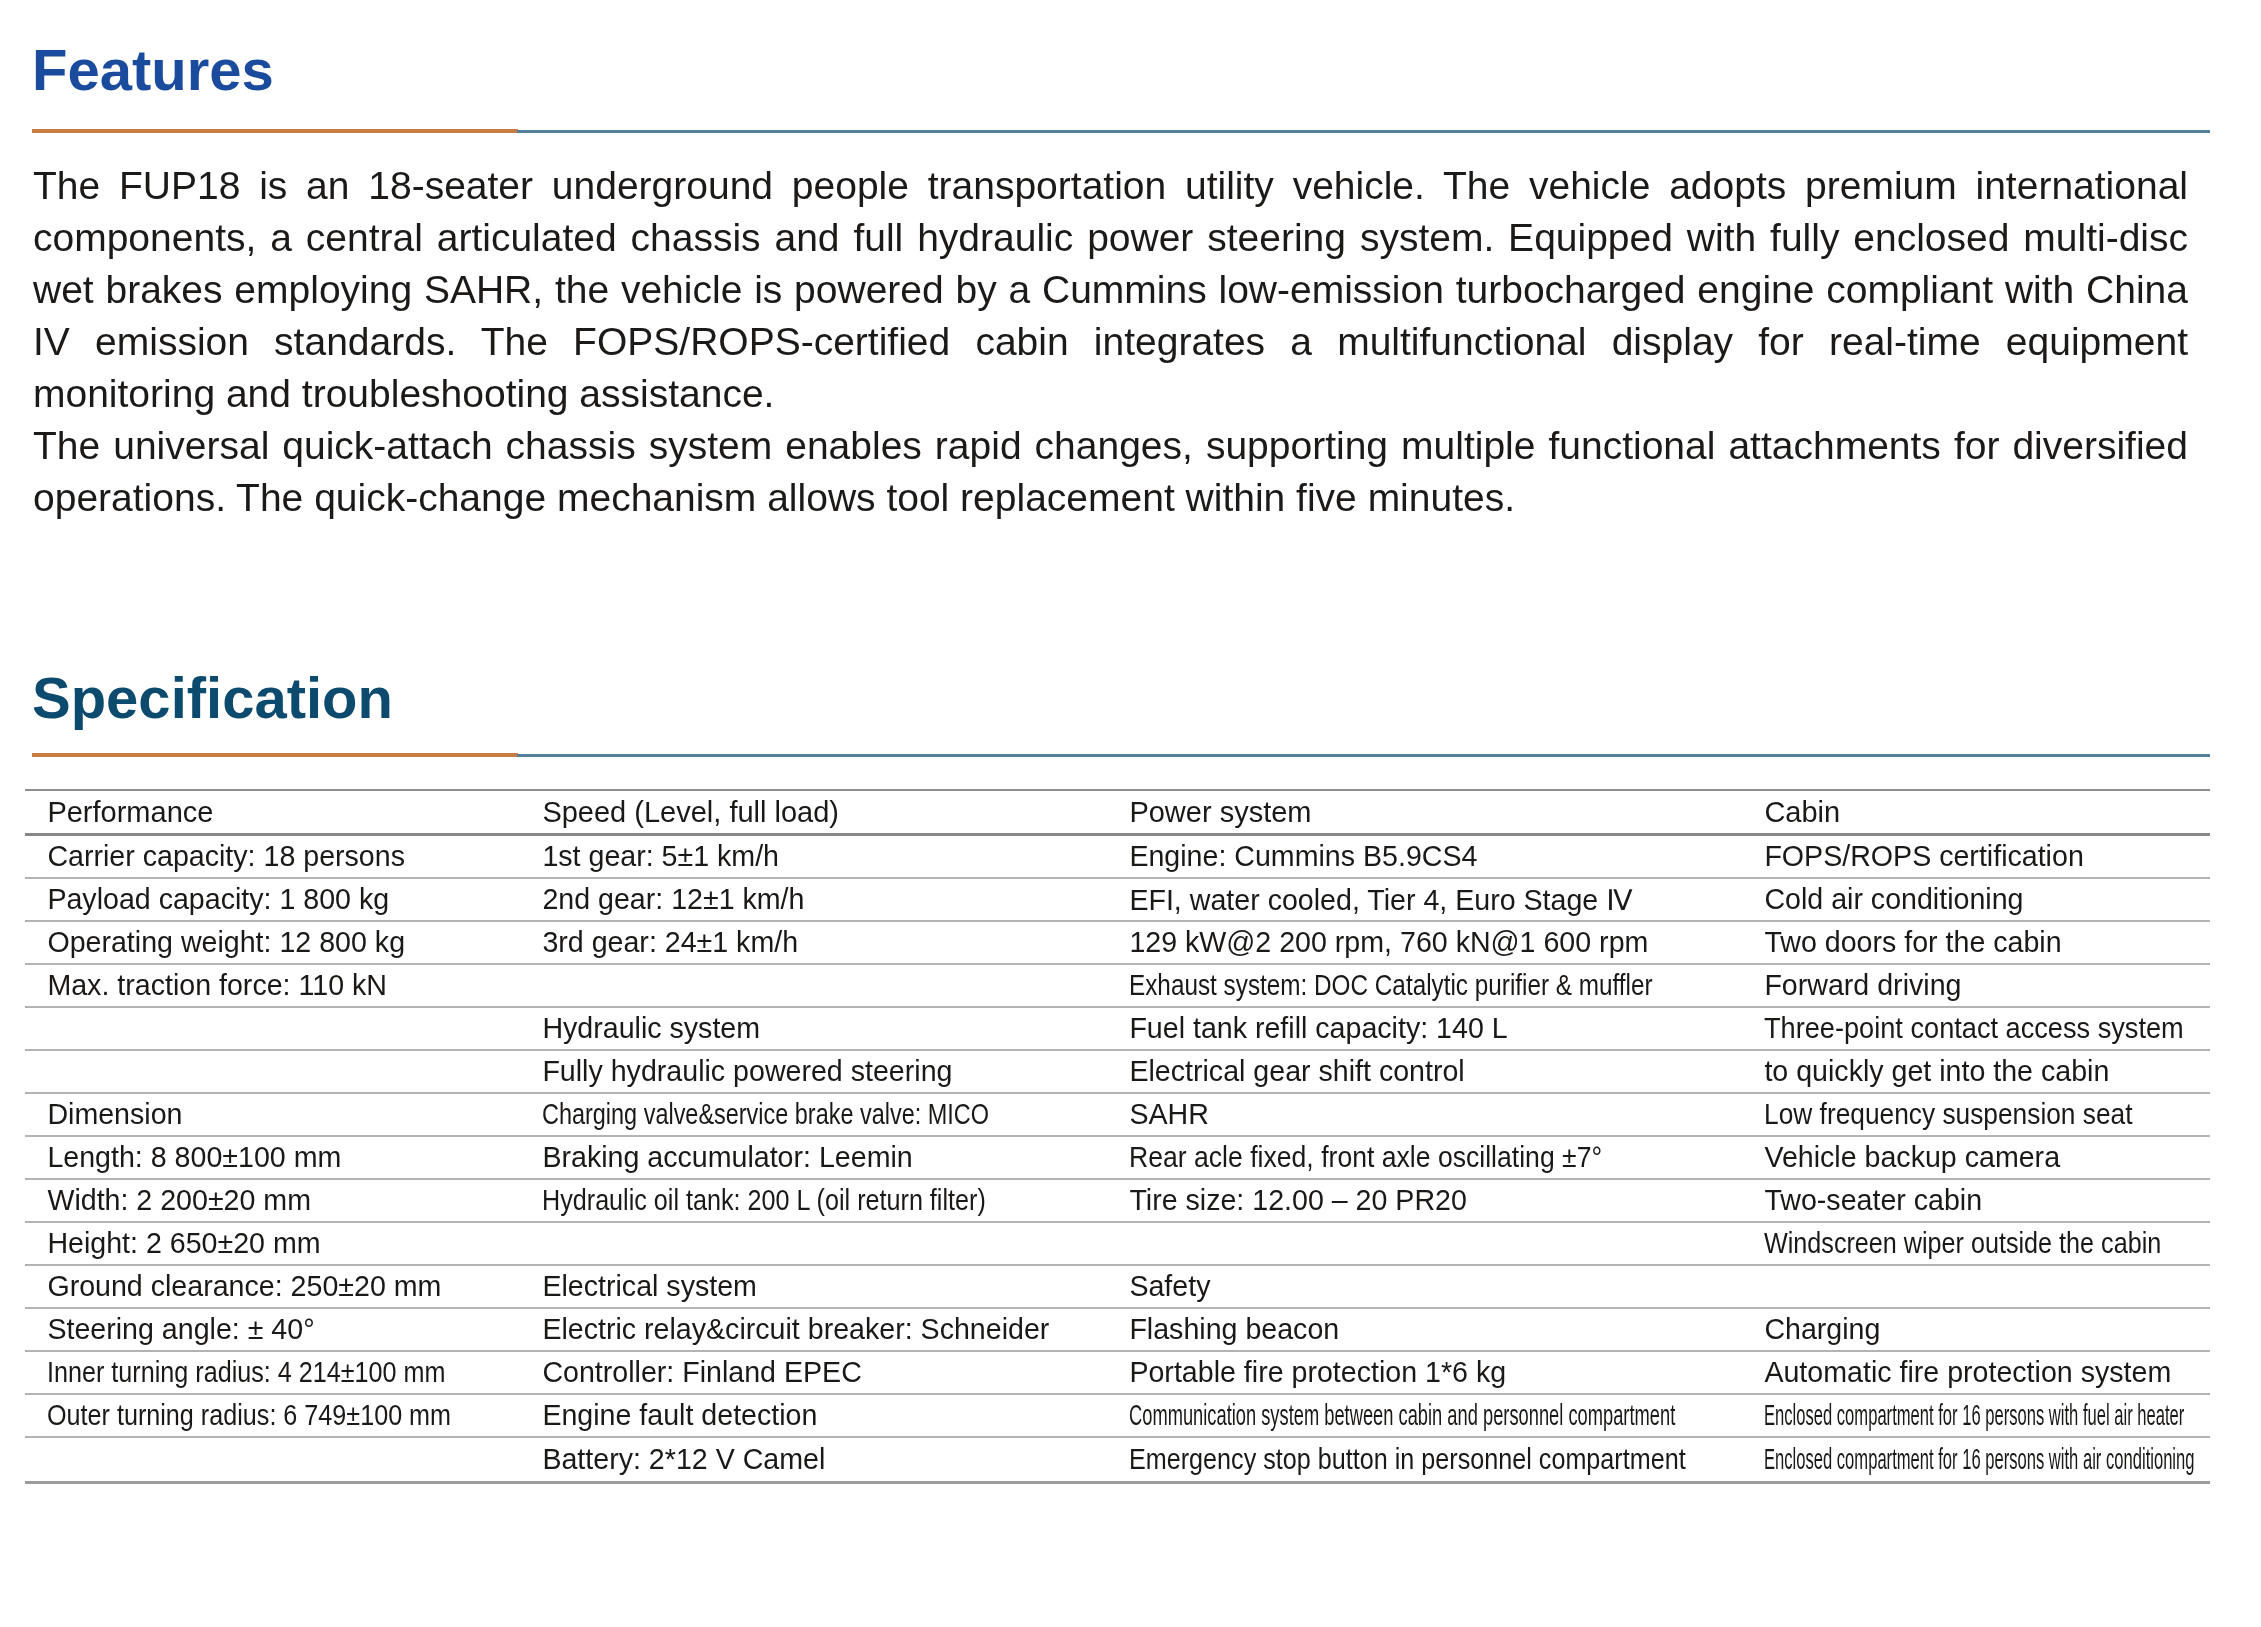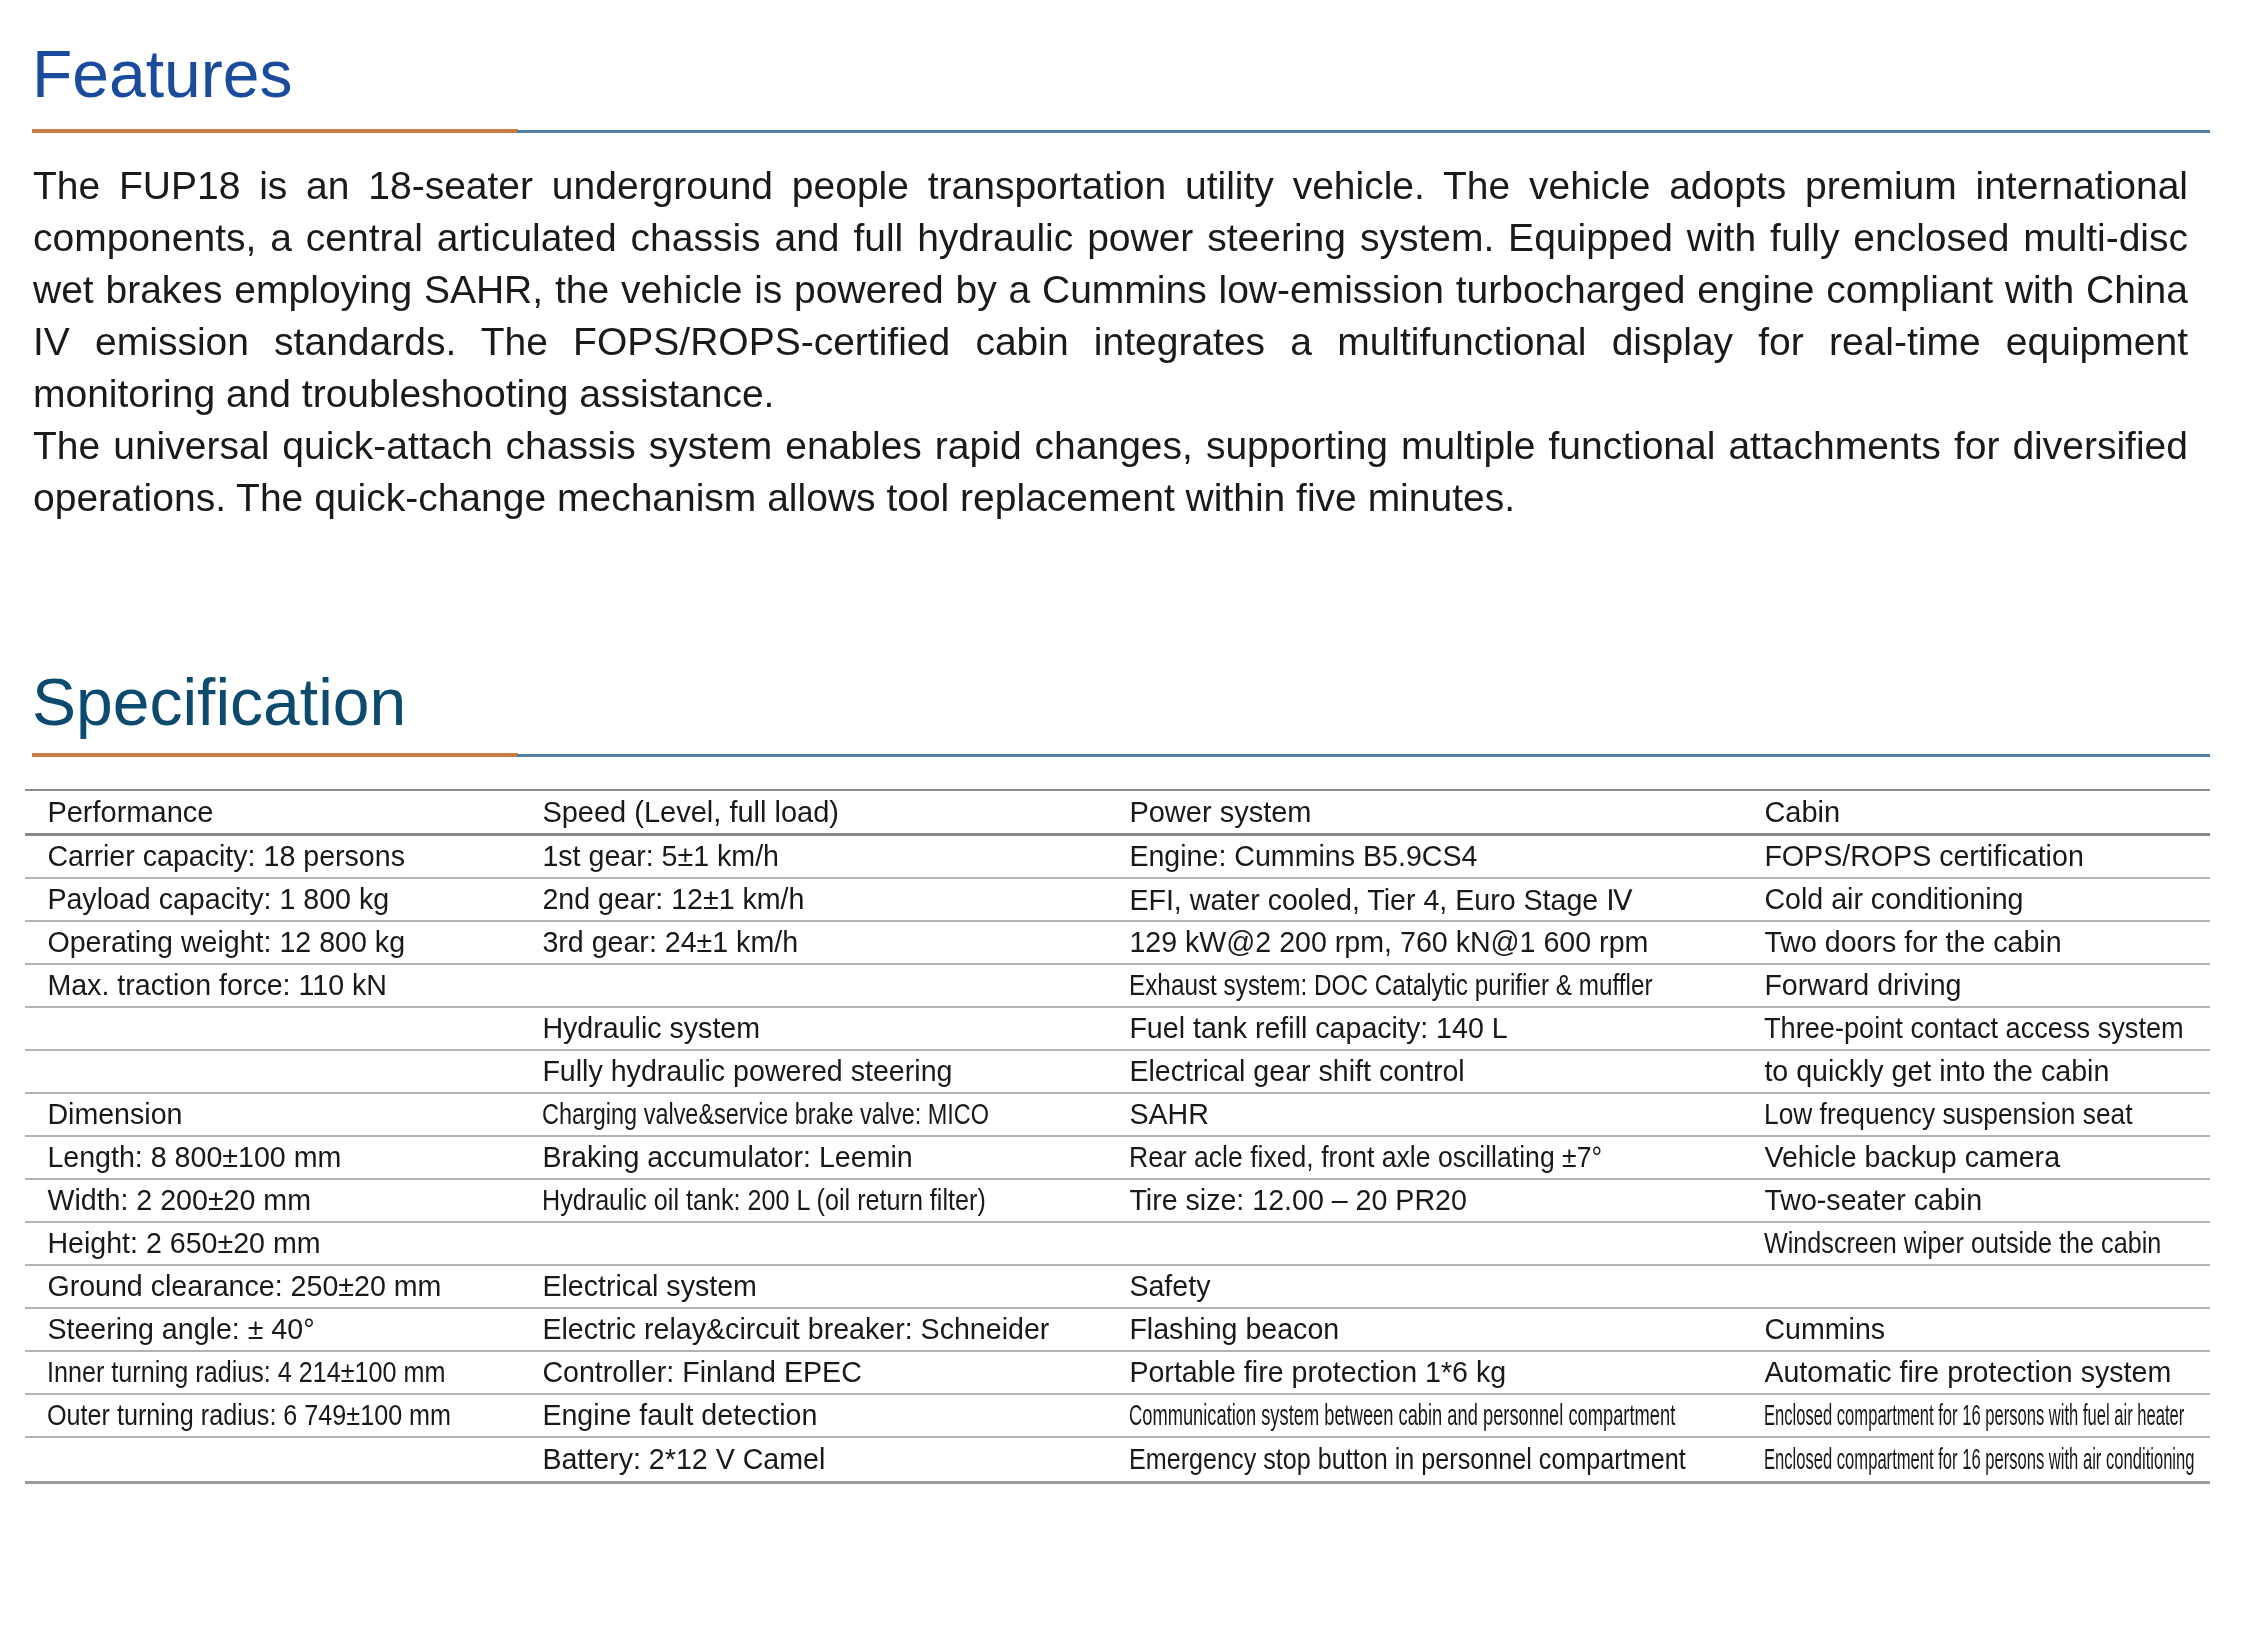--- a/index.html
+++ b/index.html
@@ -13,22 +13,22 @@
     position: relative;
     overflow: hidden;
     font-family: "Liberation Sans", sans-serif;
     color: #1c1a18;
   }
   .page { position: absolute; inset: 0; }
 
   .sec-title {
     position: absolute;
     left: 32px;
-    font-size: 66px;
-    font-weight: normal;
+    font-size: 58px;
+    font-weight: bold;
     line-height: 1;
     letter-spacing: 0px;
     white-space: nowrap;
   }
   .rule-orange {
     position: absolute;
     left: 32px;
     width: 486px;
     height: 4.4px;
   }
@@ -174,21 +174,21 @@
       <div class="trow">
         <div class="tcell">Ground clearance: 250±20 mm</div>
         <div class="tcell">Electrical system</div>
         <div class="tcell">Safety</div>
         <div class="tcell"></div>
       </div>
       <div class="trow">
         <div class="tcell">Steering angle: ± 40°</div>
         <div class="tcell">Electric relay&amp;circuit breaker: Schneider</div>
         <div class="tcell">Flashing beacon</div>
-        <div class="tcell">Cummins</div>
+        <div class="tcell">Charging</div>
       </div>
       <div class="trow">
         <div class="tcell"><span class="cond" style="transform: scaleX(0.88);">Inner turning radius: 4 214±100 mm</span></div>
         <div class="tcell">Controller: Finland EPEC</div>
         <div class="tcell">Portable fire protection 1*6 kg</div>
         <div class="tcell">Automatic fire protection system</div>
       </div>
       <div class="trow">
         <div class="tcell"><span class="cond" style="transform: scaleX(0.88);">Outer turning radius: 6 749±100 mm</span></div>
         <div class="tcell">Engine fault detection</div>

